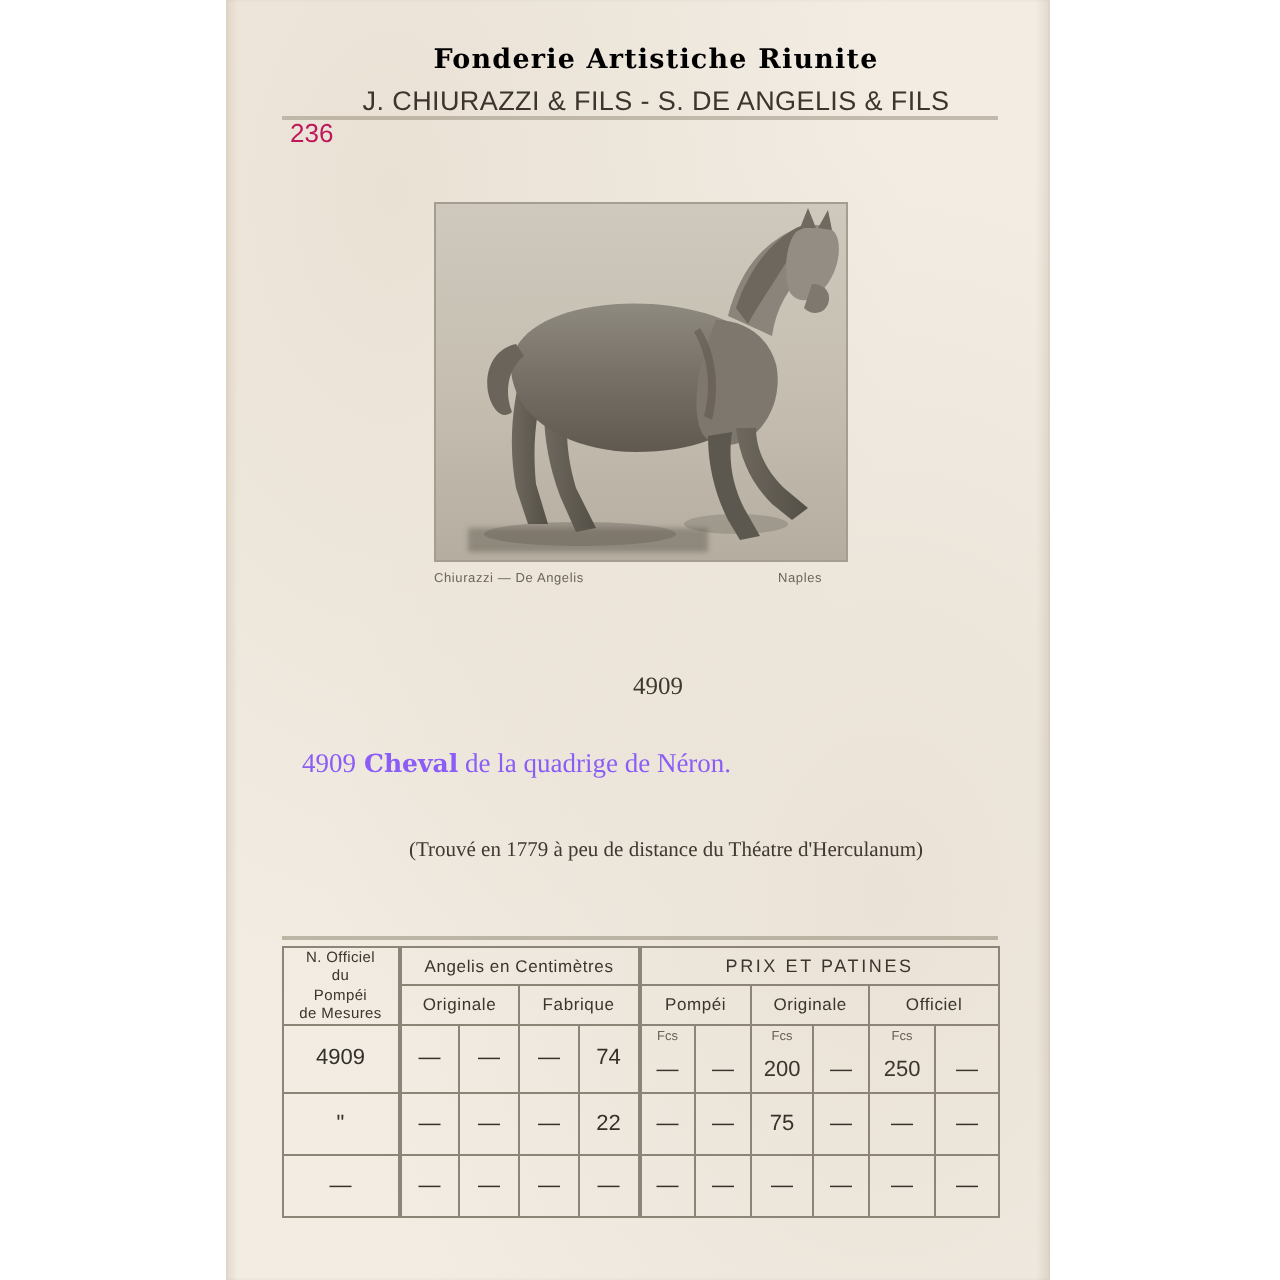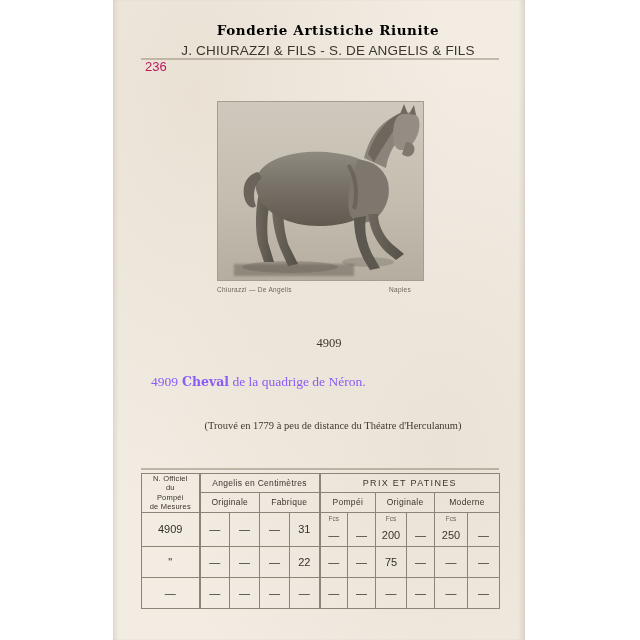--- a/index.html
+++ b/index.html
@@ -358,31 +358,31 @@
           <span>de Mesures</span>
         </th>
         <th class="th-mid thick-left" colspan="4">Angelis en Centimètres</th>
         <th class="th-caps thick-left" colspan="6">PRIX ET PATINES</th>
       </tr>
       <tr>
         <th class="th-mid thick-left" colspan="2">Originale</th>
         <th class="th-mid" colspan="2">Fabrique</th>
         <th class="th-mid thick-left" colspan="2">Pompéi</th>
         <th class="th-mid" colspan="2">Originale</th>
-        <th class="th-mid" colspan="2">Moderne</th>
+        <th class="th-mid" colspan="2">Officiel</th>
       </tr>
     </thead>
     <tbody>
 
       <tr>
         <td rowspan="2" class="cell-data">4909</td>
         <td rowspan="2" class="cell-data thick-left">—</td>
         <td rowspan="2" class="cell-data">—</td>
         <td rowspan="2" class="cell-data">—</td>
-        <td rowspan="2" class="cell-data">31</td>
+        <td rowspan="2" class="cell-data">74</td>
         <td class="cell-unit thick-left">Fcs</td>
         <td class="cell-unit"></td>
         <td class="cell-unit">Fcs</td>
         <td class="cell-unit"></td>
         <td class="cell-unit">Fcs</td>
         <td class="cell-unit"></td>
       </tr>
       <tr>
         <td class="cell-val-under thick-left">—</td>
         <td class="cell-val-under">—</td>

